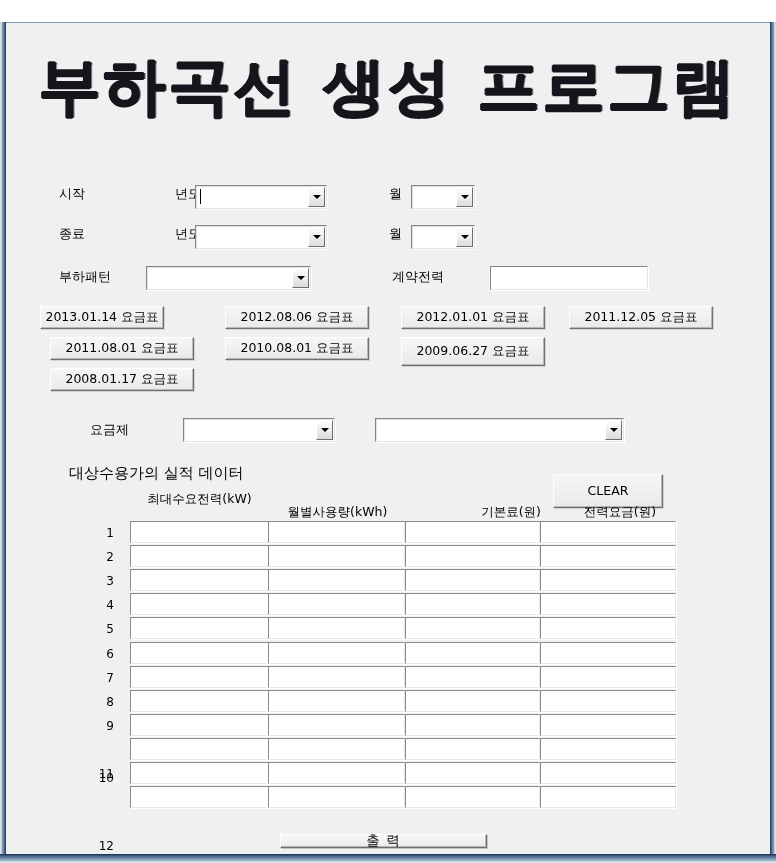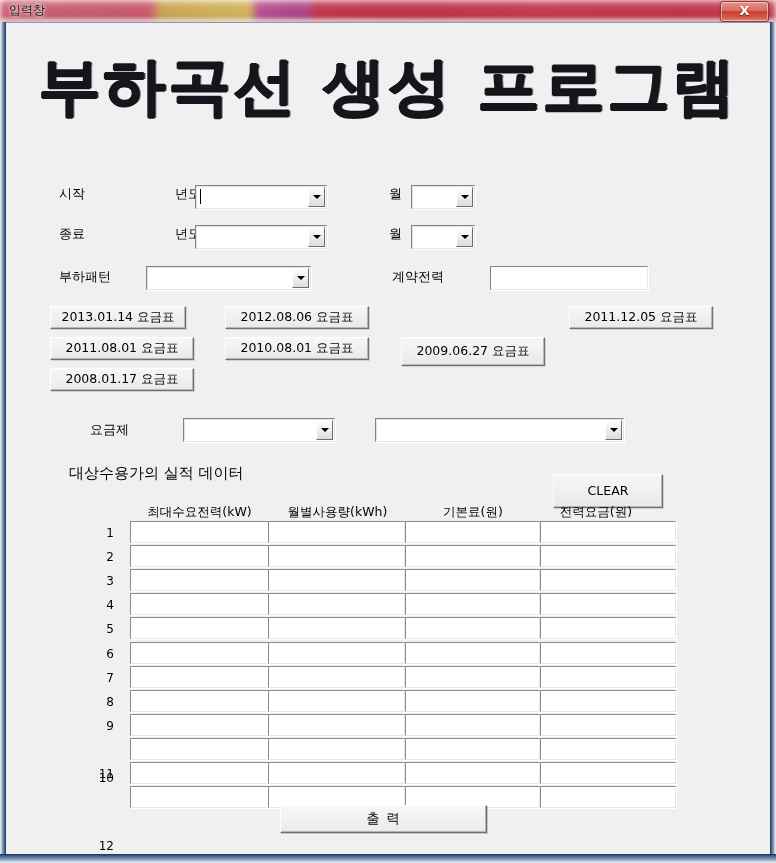--- a/index.html
+++ b/index.html
@@ -279,29 +279,20 @@
     justify-content: center;
     cursor: pointer;
     letter-spacing: 1px;
   }
 </style>
 </head>
 <body>
 
 <div id="window">
 
-  <div class="titlebar">
-    <div class="tb-blur"></div>
-    <div class="tb-blur2"></div>
-    <div class="tb-bottomfade"></div>
-    <div class="tb-title">입력창</div>
-    <div class="close-btn">
-      <div class="x">X</div>
-    </div>
-  </div>
 
   <div class="frame-left"></div>
   <div class="frame-right"></div>
   <div class="frame-bottom"></div>
 
   <div class="client">
 
     <div class="app-title">부하곡선 생성 프로그램</div>
 
     <div class="lbl" style="left:53px; top:162px;">시작</div>
@@ -326,46 +317,47 @@
     </div>
 
     <div class="lbl" style="left:53px; top:245px;">부하패턴</div>
     <div class="combo" style="left:140px; top:243px; width:165px; height:24px;">
       <div class="cb-arrow"></div>
     </div>
 
     <div class="lbl" style="left:386px; top:245px;">계약전력</div>
     <input class="tbox" type="text" style="left: 484px; top: 243px; width: 158px; height: 24px;" placeholder="">
 
-    <div class="btn" style="left:44px;  top:283px; width:136px; height:23px;">2013.01.14 요금표</div>
+    <div class="btn" style="left:34px;  top:283px; width:124px; height:23px;">2013.01.14 요금표</div>
     <div class="btn" style="left:219px; top:283px; width:144px; height:23px;">2012.08.06 요금표</div>
+    <div class="btn" style="left:395px; top:283px; width:144px; height:23px;">2012.01.01 요금표</div>
     <div class="btn" style="left:563px; top:283px; width:144px; height:23px;">2011.12.05 요금표</div>
 
     <div class="btn" style="left:44px;  top:314px; width:144px; height:23px;">2011.08.01 요금표</div>
     <div class="btn" style="left:219px; top:314px; width:144px; height:23px;">2010.08.01 요금표</div>
     <div class="btn" style="left:395px; top:314px; width:144px; height:29px;">2009.06.27 요금표</div>
 
     <div class="btn" style="left:44px;  top:345px; width:144px; height:23px;">2008.01.17 요금표</div>
 
     <div class="lbl" style="left:84px; top:398px;">요금제</div>
     <div class="combo" style="left:177px; top:395px; width:152px; height:24px;">
       <div class="cb-arrow"></div>
     </div>
     <div class="combo" style="left:369px; top:395px; width:249px; height:24px;">
       <div class="cb-arrow"></div>
     </div>
 
     <div class="lbl" style="left:63px; top:441px; font-size:15px;">대상수용가의 실적 데이터</div>
 
     <div class="btn" style="left:547px; top:451px; width:110px; height:34px;">CLEAR</div>
 
-    <div class="hdr" style="left:124px; top:481px; width:139px;">최대수요전력(kW)</div>
+    <div class="hdr" style="left:124px; top:468px; width:139px;">최대수요전력(kW)</div>
     <div class="hdr" style="left:262px; top:481px; width:139px;">월별사용량(kWh)</div>
-    <div class="hdr" style="left:399px; top:481px; width:136px;">기본료(원)</div>
-    <div class="hdr" style="left:522px; top:481px; width:136px;">전력요금(원)</div>
+    <div class="hdr" style="left:399px; top:481px; width:136px;text-align:right;">기본료(원)</div>
+    <div class="hdr" style="left:546px; top:481px; width:136px;">전력요금(원)</div>
 
     <div id="grid-root">
         <div class="rownum" style="left: 86px; top: 503px; width: 22px;">1</div>
         <input type="text" class="grid-cell" style="left: 124px; top: 498px; width: 140px; height: 22px;">
         <input type="text" class="grid-cell" style="left: 262px; top: 498px; width: 137px; height: 22px;">
         <input type="text" class="grid-cell" style="left: 399px; top: 498px; width: 135px; height: 22px;">
         <input type="text" class="grid-cell" style="left: 534px; top: 498px; width: 136px; height: 22px;">
         <div class="rownum" style="left: 86px; top: 527px; width: 22px;">2</div>
         <input type="text" class="grid-cell" style="left: 124px; top: 522px; width: 140px; height: 22px;">
         <input type="text" class="grid-cell" style="left: 262px; top: 522px; width: 137px; height: 22px;">
@@ -416,16 +408,16 @@
         <input type="text" class="grid-cell" style="left: 262px; top: 739px; width: 137px; height: 22px;">
         <input type="text" class="grid-cell" style="left: 399px; top: 739px; width: 135px; height: 22px;">
         <input type="text" class="grid-cell" style="left: 534px; top: 739px; width: 136px; height: 22px;">
         <div class="rownum" style="left: 86px; top: 768px; width: 22px; margin-top: 48px;">12</div>
         <input type="text" class="grid-cell" style="left: 124px; top: 763px; width: 140px; height: 22px;">
         <input type="text" class="grid-cell" style="left: 262px; top: 763px; width: 137px; height: 22px;">
         <input type="text" class="grid-cell" style="left: 399px; top: 763px; width: 135px; height: 22px;">
         <input type="text" class="grid-cell" style="left: 534px; top: 763px; width: 136px; height: 22px;">
       </div>
 
-    <div class="print-btn" style="left:274px; top:782px; width:207px; height:28px;">출     력</div>
+    <div class="print-btn" style="left:274px; top:811px; width:207px; height:14px;">출     력</div>
 
   </div>
 </div>
 
 </body></html>

